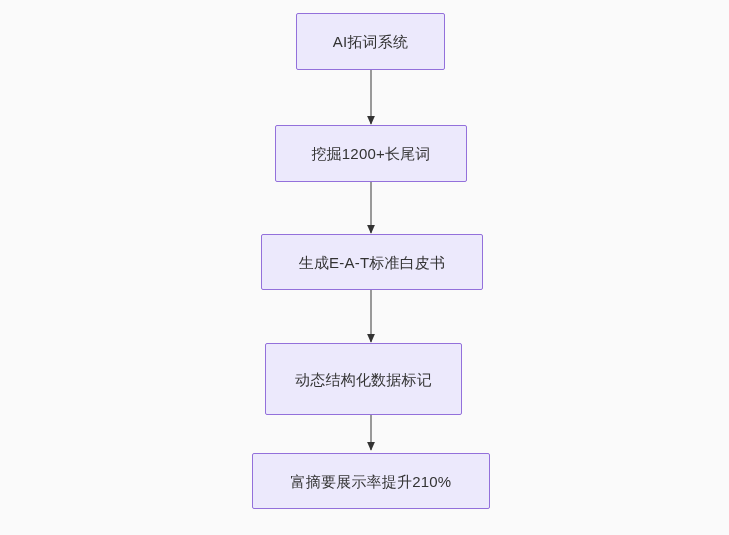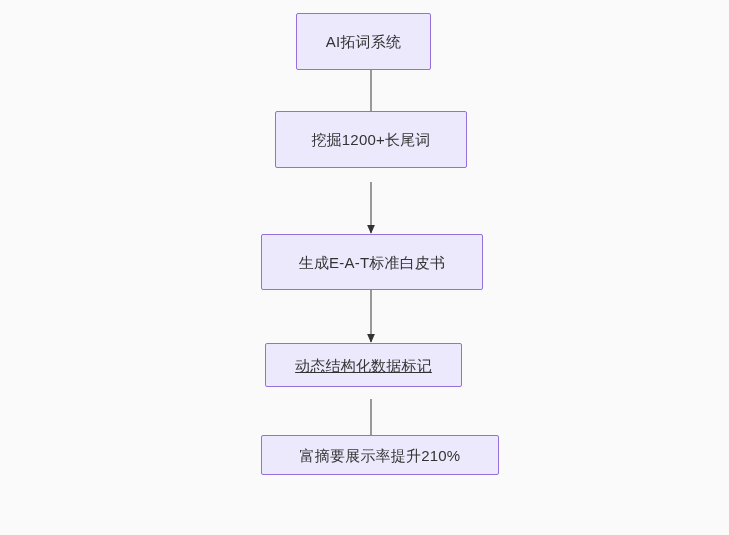--- a/index.html
+++ b/index.html
@@ -58,33 +58,33 @@
       </marker>
     </defs>
     <g>
       <line x1="371" y1="70" x2="371" y2="124" stroke="#999999" stroke-width="2" marker-end="url(#arrow-head)"></line>
       <line x1="371" y1="182" x2="371" y2="233" stroke="#999999" stroke-width="2" marker-end="url(#arrow-head)"></line>
       <line x1="371" y1="290" x2="371" y2="342" stroke="#999999" stroke-width="2" marker-end="url(#arrow-head)"></line>
       <line x1="371" y1="399" x2="371" y2="450" stroke="#999999" stroke-width="2" marker-end="url(#arrow-head)"></line>
     </g>
   </svg>
 
-  <div class="node" id="node-1" style="left: 296px; top: 13px; width: 135px; height: 57px; align-items: center;">
+  <div class="node" id="node-1" style="left: 296px; top: 13px; width: 149px; height: 57px; align-items: center;">
     <span class="node-label">AI拓词系统</span>
   </div>
 
-  <div class="node" id="node-2" style="left: 275px; top: 111px; width: 192px; height: 57px;">
+  <div class="node" id="node-2" style="left: 275px; top: 125px; width: 192px; height: 57px;">
     <span class="node-label">挖掘1200+长尾词</span>
   </div>
 
   <div class="node" id="node-3" style="left: 261px; top: 234px; width: 222px; height: 56px; align-items: center;">
     <span class="node-label">生成E-A-T标准白皮书</span>
   </div>
 
-  <div class="node" id="node-4" style="left: 265px; top: 343px; width: 197px; height: 44px; text-decoration: underline;">
+  <div class="node" id="node-4" style="left: 265px; top: 343px; width: 197px; height: 72px;">
     <span class="node-label">动态结构化数据标记</span>
   </div>
 
-  <div class="node" id="node-5" style="left: 252px; top: 435px; width: 238px; height: 40px; margin-left: 9px;">
+  <div class="node" id="node-5" style="left: 252px; top: 453px; width: 238px; height: 56px;">
     <span class="node-label">富摘要展示率提升210%</span>
   </div>
 
 </div>
 
 </body></html>

